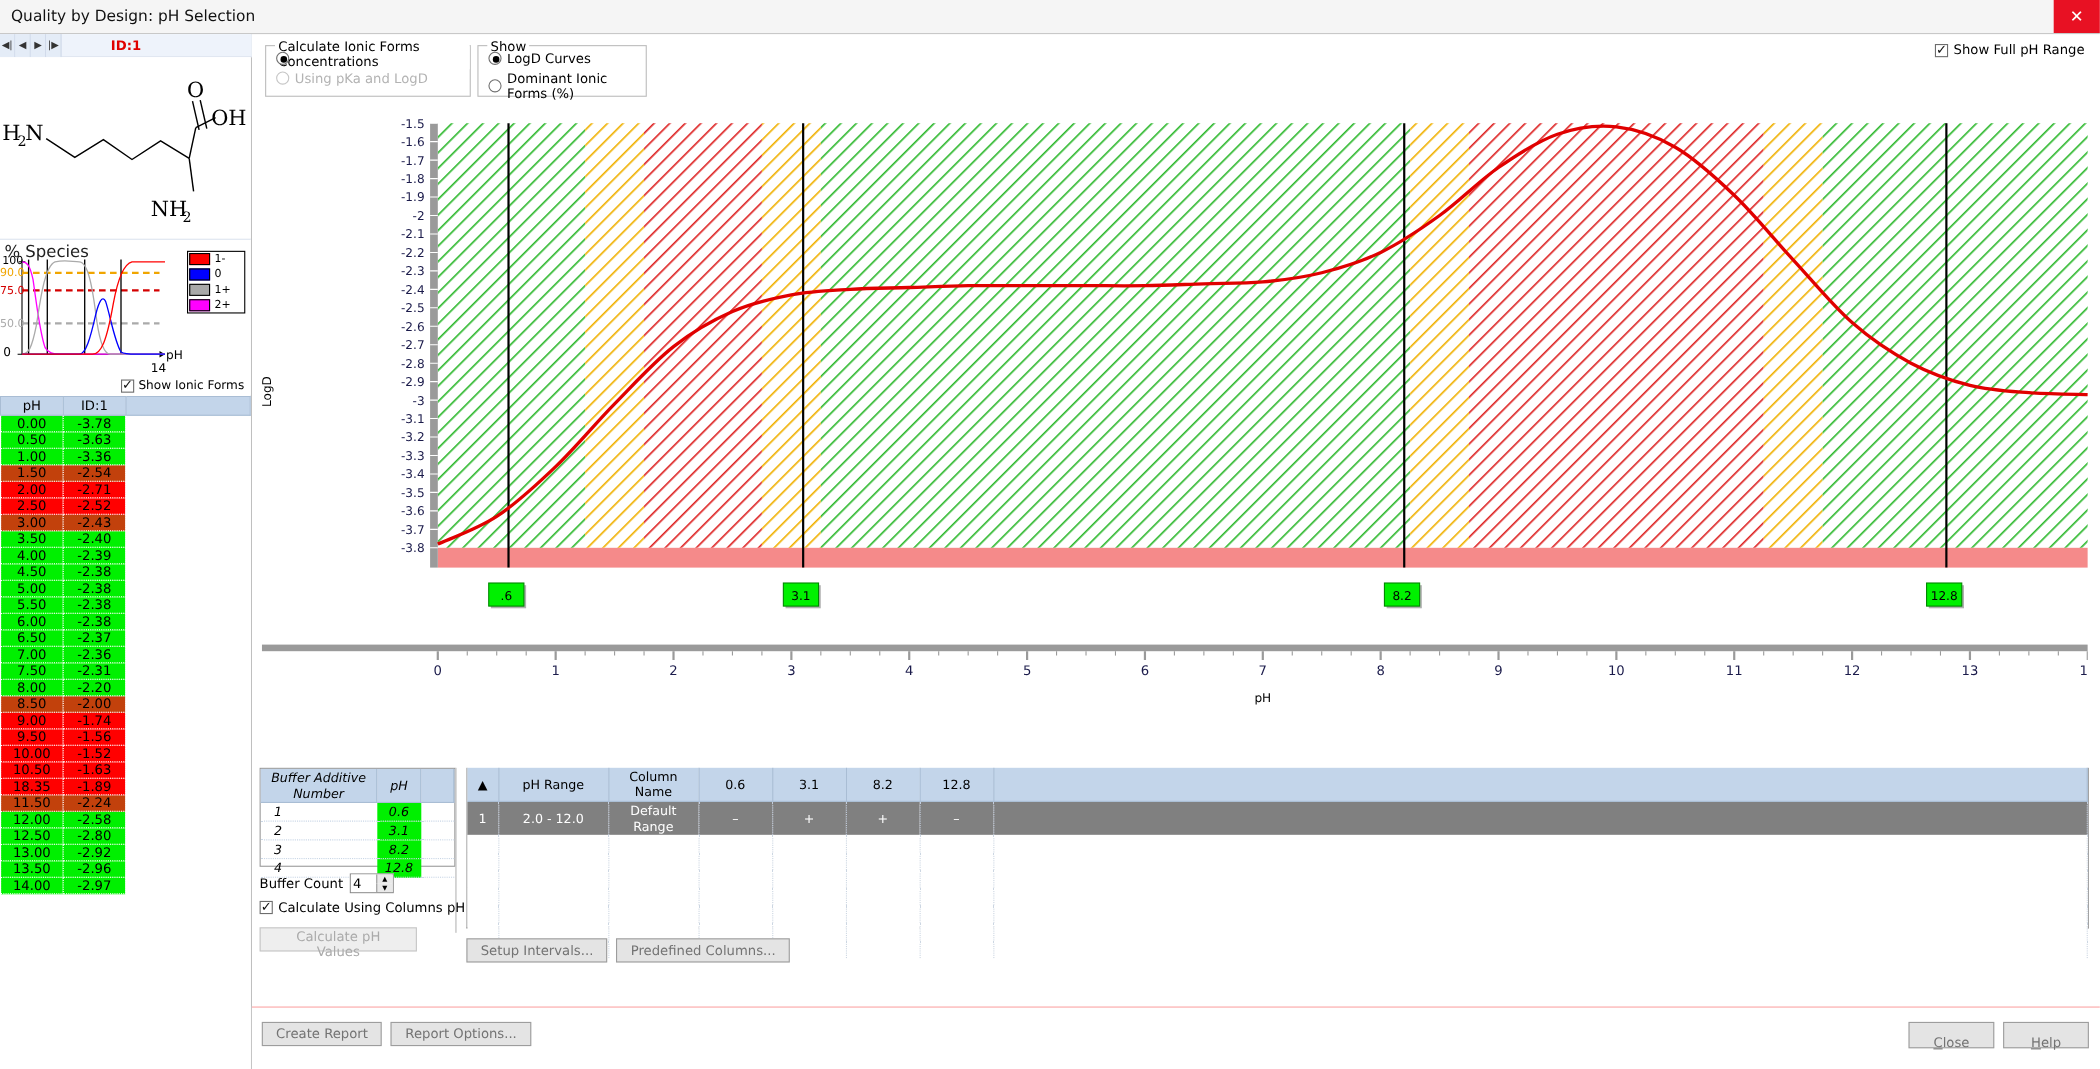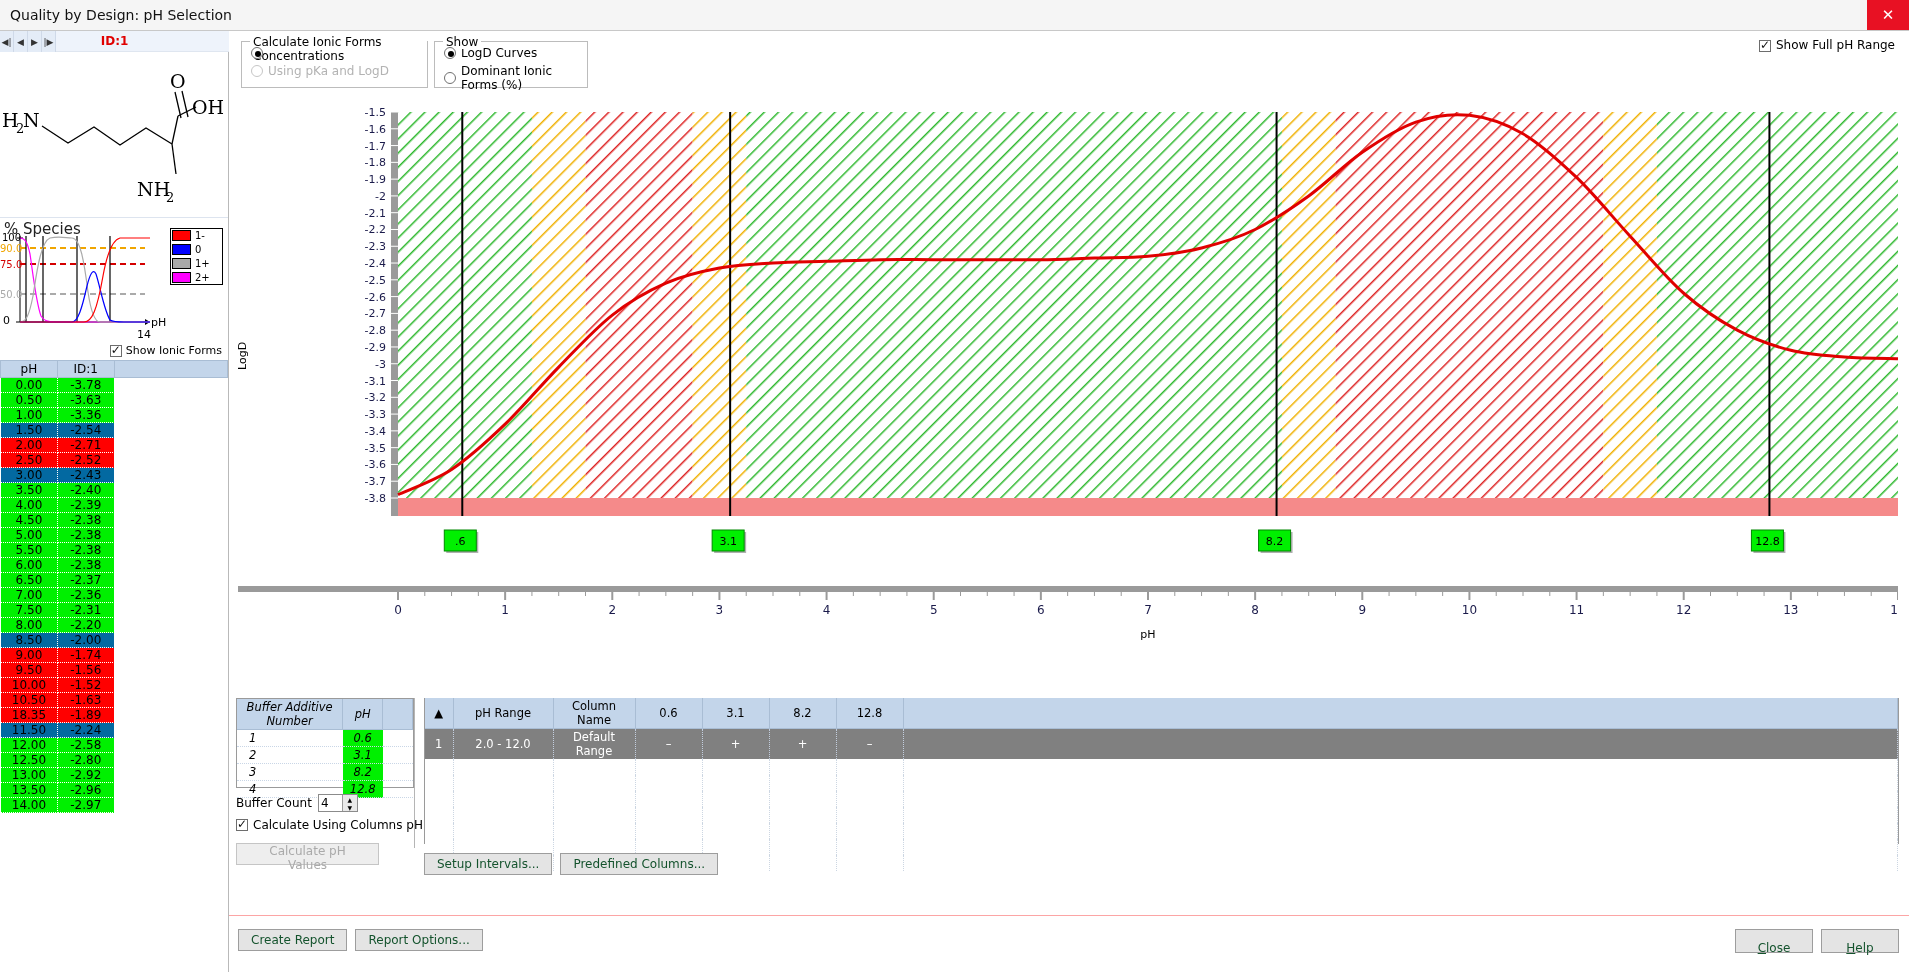--- a/index.html
+++ b/index.html
@@ -76,21 +76,21 @@
   #datagrid table { border-collapse:collapse; width:228px; }
   #datagrid th {
     background:#c3d5ea; border:1px solid #a9bdd4; font-weight:normal;
     font-size:12px; height:17px; color:#000;
   }
   #datagrid td {
     font-size:12px; height:14.8px; text-align:center; border:1px dotted #fff; color:#000;
     padding:0;
   }
   .c-green  { background:#00f000; }
-  .c-orange { background:#0369a1; }
+  .c-orange { background:#c2410c; }
   .c-red    { background:#ff0000; }
 
   
   .groupbox { position:absolute; border:1px solid #bcbcbc; background:#fff; }
   .grouptitle {
     position:absolute; top:-7px; left:8px; background:#fff; padding:0 3px;
     font-size:12px; color:#000;
   }
   .radio-row { display:flex; align-items:center; gap:5px; font-size:12px; margin:4px 0 0 9px; }
   .radio {
@@ -153,21 +153,21 @@
                      font-family:"DejaVu Sans", sans-serif; background:#fff; }
   .spinarrows { width:15px; display:flex; flex-direction:column; }
   .spinarrows div { flex:1; background:#e9e9e9; border-left:1px solid #9a9a9a; display:flex;
                     align-items:center; justify-content:center; font-size:6px; }
   #calcusing {
     position:absolute; left:236px; top:818px; font-size:12px; display:flex; align-items:center; gap:5px;
   }
 
   .btn {
     background:#e4e4e4; border:1px solid #9d9d9d; font-size:12px;
-    font-family:"DejaVu Sans", sans-serif; height:22px; padding:0 12px; cursor:pointer; color:#14532d;
+    font-family:"DejaVu Sans", sans-serif; height:22px; padding:0 12px; cursor:pointer; color:#737373;
   }
   .btn.dis { color:#aaa; background:#eeeeee; border-color:#c5c5c5; }
   #calcbtn { position:absolute; left:236px; top:843px; width:143px; }
 
   
   #rangegrid {
     position:absolute; left:424px; top:698px; width:1475px; height:146px;
     border:1px solid #9a9a9a; border-top:none; background:#fff;
   }
   #rangegrid table { border-collapse:collapse; width:100%; }

